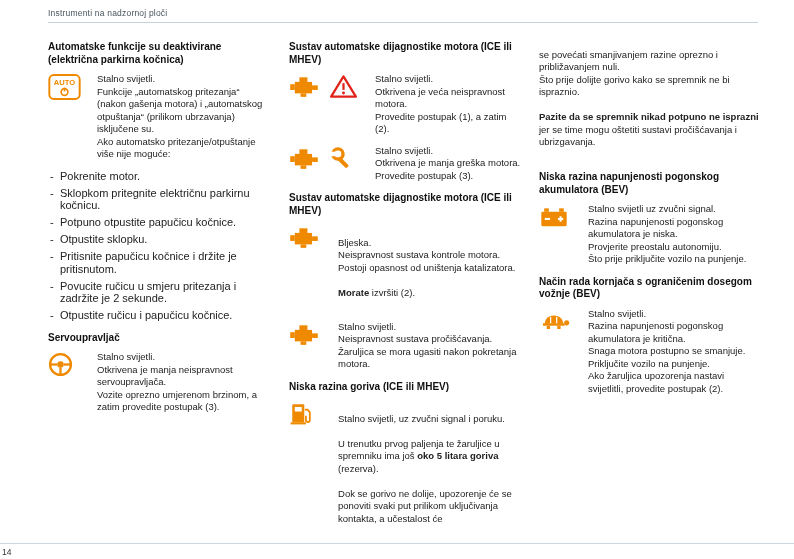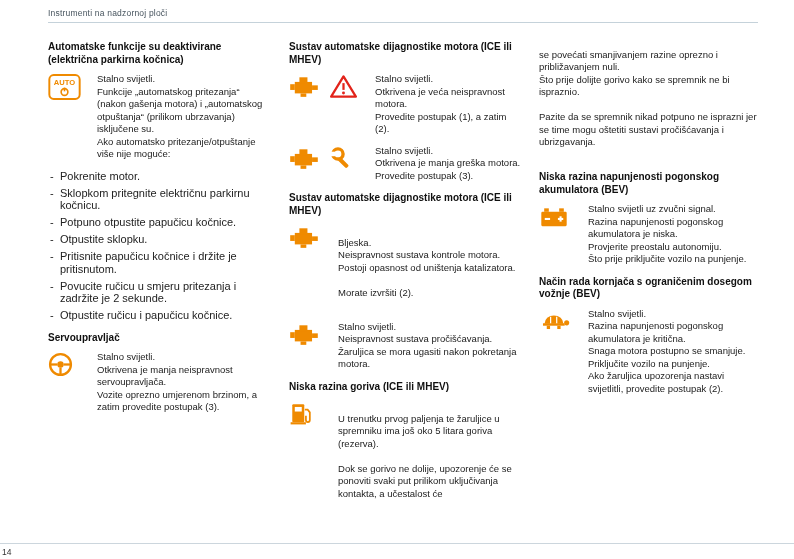--- a/index.html
+++ b/index.html
@@ -18,21 +18,21 @@
   }
   h3{font-size:10px;line-height:12.5px;font-weight:bold;color:#101010;margin:10px 0 7px}
   h3.first{margin-top:5px}
   .item{display:flex;gap:9px;margin-bottom:9px}
   .icons{flex:0 0 auto;display:flex;gap:5px;align-items:flex-start;min-width:40px}
   .icon-box{width:36px;height:27px;display:flex;align-items:center;justify-content:flex-start}
   .icon-amber{color:var(--amber,#ef8a00)}
   .icon-red{color:var(--red,#e2231a)}
   .txt{flex:1;font-size:9.5px;line-height:12.5px;white-space:pre-line;color:#222}
   .txt p{white-space:pre-line;margin:0}
-  .b{font-weight:normal}
+  .b{font-weight:bold}
   .bullets{margin:0 0 10px 2px}
   .bullet{display:flex;font-size:11px;line-height:12.5px;margin-bottom:4.5px;color:#222}
   .bullet::before{content:"-";flex:0 0 10px}
   .footer-rule{position:absolute;left:0;right:0;bottom:15px;height:1px;background:#ccd6dd}
   .page-num{position:absolute;left:2px;bottom:2px;font-size:8.5px;color:#333}
   svg{display:block}
   svg text{font-family:"Liberation Sans",sans-serif;font-weight:bold}
 </style>
 </head>
 <body>
@@ -205,20 +205,21 @@
           <span class="icon-box icon-amber">
             <svg width="24" height="25" viewBox="0 0 22 22">
               <rect x="3" y="2.5" width="11" height="16.5" rx="1" fill="currentColor"></rect>
               <rect x="5.3" y="5" width="6.4" height="4.2" fill="#ffffff"></rect>
               <rect x="1.5" y="19" width="14" height="2" fill="currentColor"></rect>
               <path d="M14.5 7.5 h2.6 l2 2.5 v7 a1.8 1.8 0 0 1 -3.6 0 v-4" fill="none" stroke="currentColor" stroke-width="1.6"></path>
             </svg>
           </span>
         </div>
         <div class="txt">
+          <p>Stalno svijetli, uz zvučni signal i poruku.</p>
           <p><span>U trenutku prvog paljenja te žaruljice u spremniku ima još </span><span class="b">oko 5 litara goriva</span><span> (rezerva).</span></p>
           <p>Dok se gorivo ne dolije, upozorenje će se ponoviti svaki put prilikom uključivanja kontakta, a učestalost će</p>
         </div>
       </div>
     </div>
 
     <div class="col">
       <div class="txt" style="margin-bottom:10px">
         <p>se povećati smanjivanjem razine oprezno i približavanjem nuli.
 Što prije dolijte gorivo kako se spremnik ne bi ispraznio.</p>

